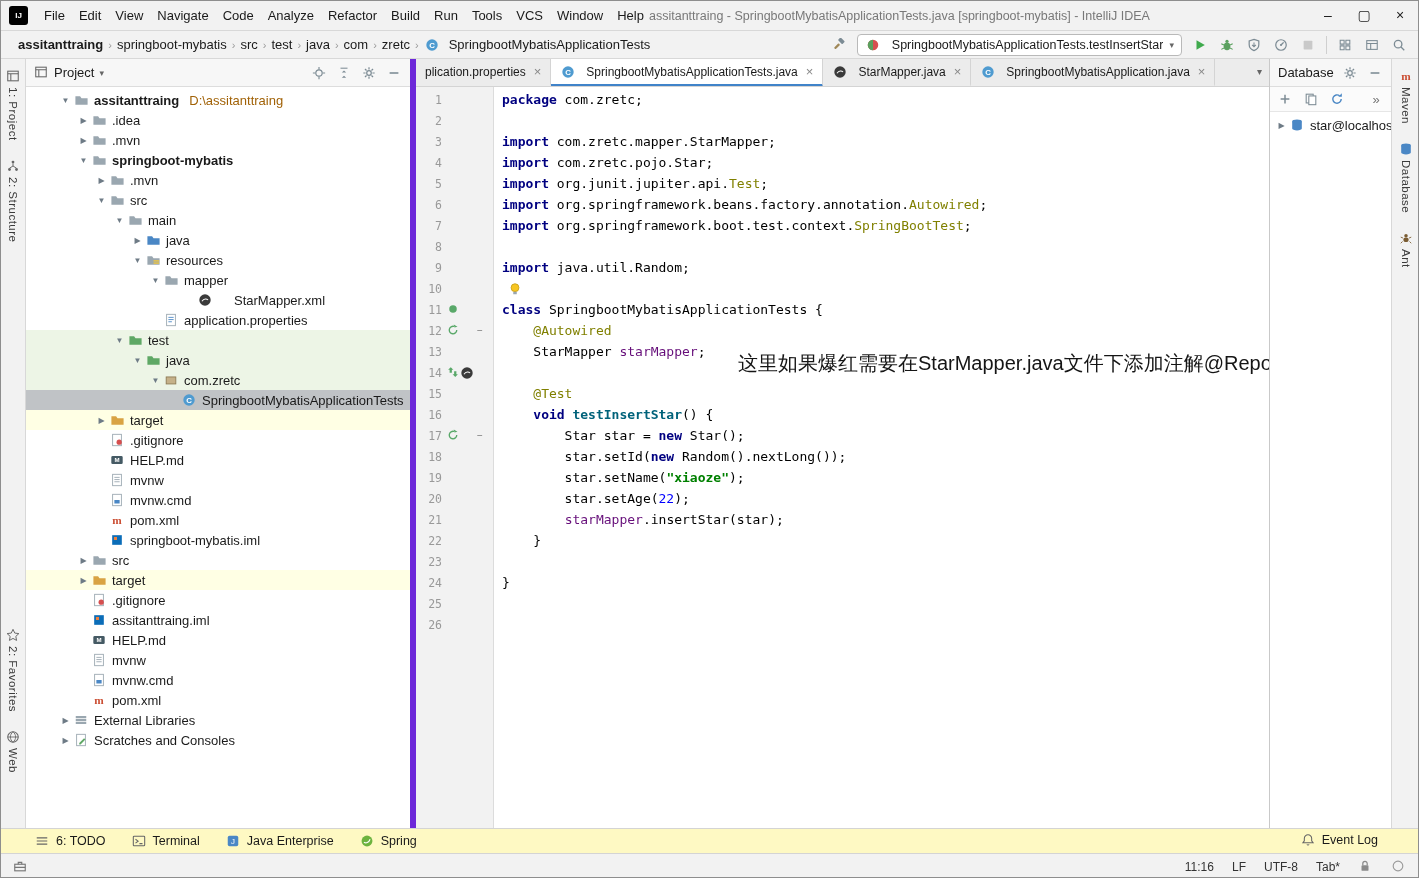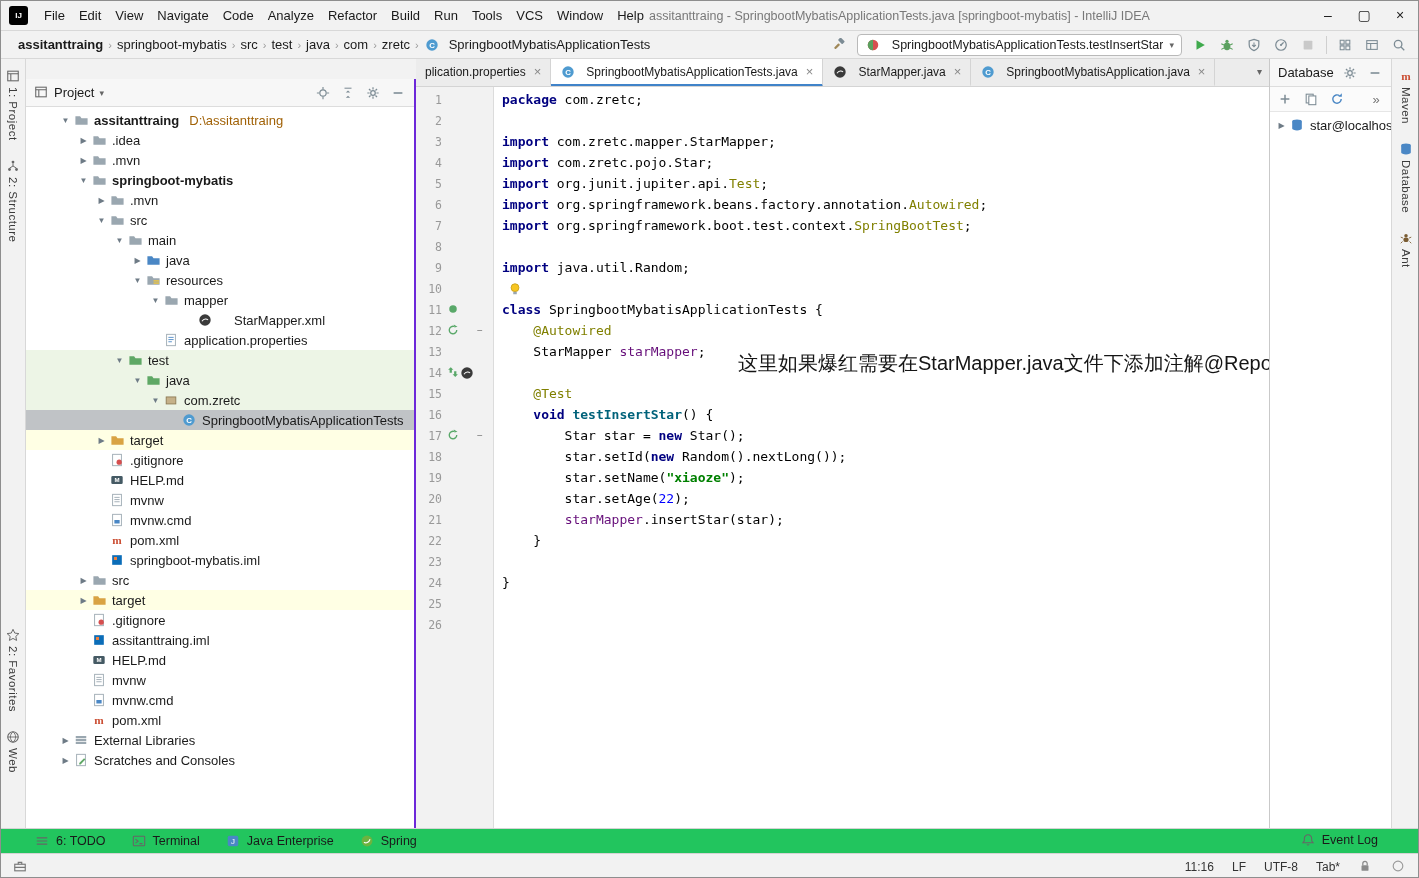--- a/index.html
+++ b/index.html
@@ -32,21 +32,21 @@
   
   .stripe-left{position:absolute;left:0;top:58px;width:25px;height:769px;background:#f2f2f2;border-right:1px solid #d8d8d8;display:flex;flex-direction:column;align-items:center;padding:10px 0;}
   .stripe-right{position:absolute;left:1390px;top:58px;width:29px;height:769px;background:#f2f2f2;border-left:1px solid #d8d8d8;display:flex;flex-direction:column;align-items:center;padding:10px 0;}
   .ls-top,.rs-top{display:flex;flex-direction:column;gap:18px;align-items:center;}
   .ls-bottom{margin-top:auto;margin-bottom:45px;display:flex;flex-direction:column;gap:18px;align-items:center;}
   .stripe-item{display:flex;flex-direction:column;align-items:center;gap:4px;font-size:11.5px;color:#3c3c3c;}
   .vtext{writing-mode:vertical-rl;letter-spacing:.5px;}
   .s-icn{width:14px;height:14px;display:inline-flex;}
 
   
-  .project-panel{position:absolute;left:25px;top:58px;width:390px;height:769px;background:#fff;border-right:2px solid #6d28d9;overflow:hidden;margin-top:20px;}
+  .project-panel{position:absolute;left:25px;top:58px;width:390px;height:769px;background:#fff;border-right:6px solid #6d28d9;overflow:hidden;}
   .db-panel{position:absolute;left:1268px;top:58px;width:122px;height:769px;background:#fff;border-left:1px solid #c9c9c9;overflow:hidden;}
   .panel-header{height:28px;display:flex;align-items:center;gap:5px;padding:0 8px;background:#f7f7f7;border-bottom:1px solid #ddd;font-size:13px;white-space:nowrap;}
   .ph-caret{color:#666;font-size:9px;}
   .ph-actions{margin-left:auto;display:flex;gap:9px;align-items:center;}
   .ph-actions span,.db-toolbar span{display:inline-flex;width:16px;height:16px;align-items:center;justify-content:center;}
   .ph-icn{width:15px;height:15px;display:inline-flex;}
 
   .tree{padding-top:3px;font-size:13px;height:calc(100% - 28px);overflow:hidden;background:#fff;}
   .tree-row{height:20px;display:flex;align-items:center;white-space:nowrap;}
   .chev{width:15px;font-size:8px;color:#6e7b86;flex:none;text-align:center;}
@@ -82,21 +82,21 @@
   .tk-ann{color:var(--annotation,#808000);}
   .tk-str{color:var(--string,#008000);font-weight:bold;}
   .tk-num{color:var(--number,#0000ff);}
   .tk-fld{color:var(--field,#660e7a);}
   .tk-mth{color:var(--method,#00627a);font-weight:bold;}
   .tk-pln{color:#000;}
   .bulb{display:inline-flex;width:15px;height:15px;margin-left:6px;vertical-align:middle;}
   .editor-note{position:absolute;left:244px;top:263px;font-size:20px;color:#151515;white-space:nowrap;font-family:"Liberation Sans",sans-serif;z-index:3;}
 
   
-  .bottombar{position:absolute;left:0;top:827px;width:100%;height:25px;display:flex;align-items:center;background:#22c55e;border-top:1px solid #d4d4d4;padding:0 12px;font-size:12.5px;}
+  .bottombar{position:absolute;left:0;top:827px;width:100%;height:25px;display:flex;align-items:center;background:#fef9c3;border-top:1px solid #d4d4d4;padding:0 12px;font-size:12.5px;}
   .bb-left{display:flex;gap:26px;margin-left:22px;}
   .bb-item{display:inline-flex;align-items:center;gap:6px;}
   .bb-right{margin-left:auto;padding-right:28px;}
   .b-icn{width:15px;height:15px;display:inline-flex;}
   .statusbar{position:absolute;left:0;top:852px;width:100%;height:26px;display:flex;align-items:center;gap:18px;background:#f2f2f2;border-top:1px solid #d4d4d4;padding:0 12px;font-size:12px;color:#333;}
   .sb-spacer{flex:1;}
   .sb-icn{width:15px;height:15px;display:inline-flex;}
 </style>
 </head>
 <body>

